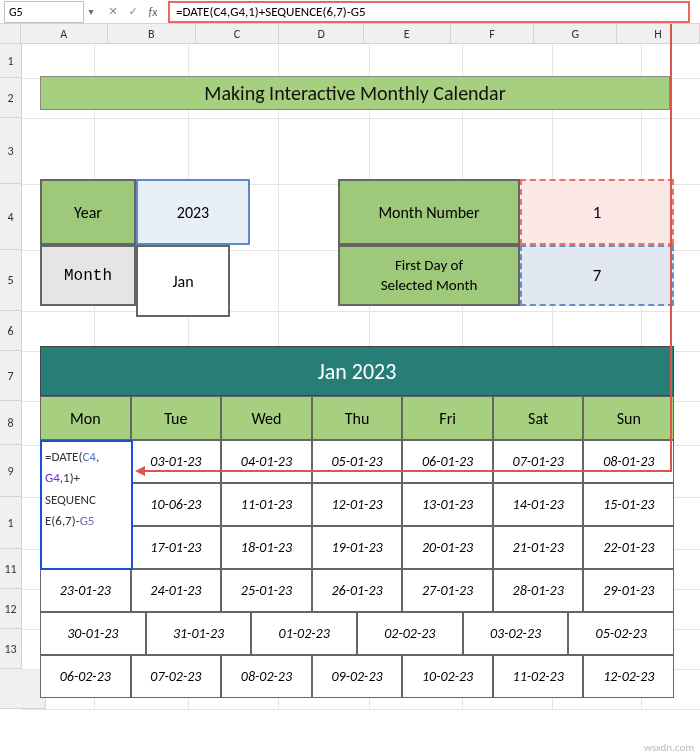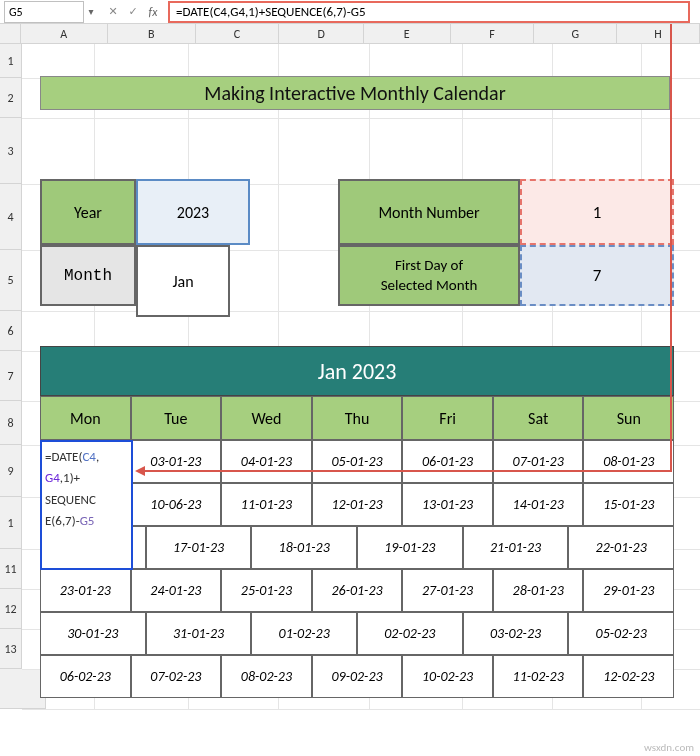--- a/index.html
+++ b/index.html
@@ -170,20 +170,21 @@
             <div class="cal-cell">12-01-23</div>
             <div class="cal-cell">13-01-23</div>
             <div class="cal-cell">14-01-23</div>
             <div class="cal-cell">15-01-23</div>
           </div>
           <div class="cal-row">
             <div class="cal-cell"></div>
             <div class="cal-cell">17-01-23</div>
             <div class="cal-cell">18-01-23</div>
             <div class="cal-cell">19-01-23</div>
+            <div class="cal-cell">20-01-23</div>
             <div class="cal-cell">21-01-23</div>
             <div class="cal-cell">22-01-23</div>
           </div>
           <div class="cal-row">
             <div class="cal-cell">23-01-23</div>
             <div class="cal-cell">24-01-23</div>
             <div class="cal-cell">25-01-23</div>
             <div class="cal-cell">26-01-23</div>
             <div class="cal-cell">27-01-23</div>
             <div class="cal-cell">28-01-23</div>

